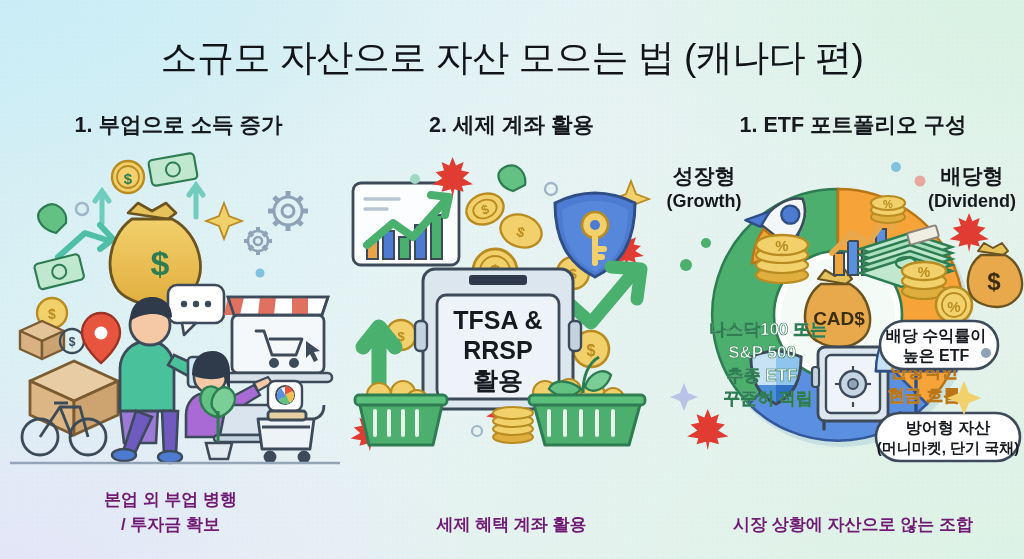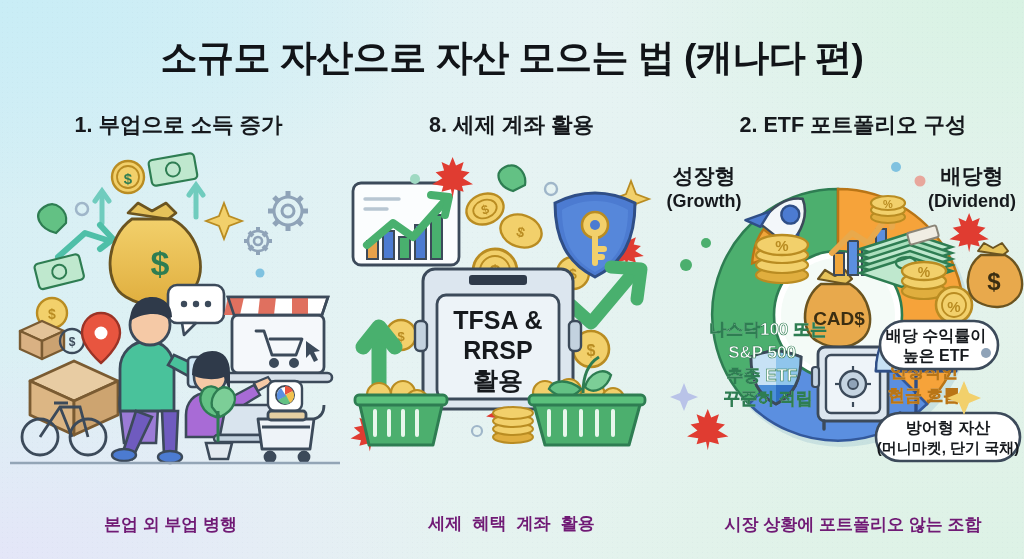--- a/index.html
+++ b/index.html
@@ -17,57 +17,57 @@
   }
   .noise {
     position: absolute; inset: 0; pointer-events: none; opacity: .35;
     background-image: radial-gradient(rgba(140,160,190,.20) .7px, transparent .8px);
     background-size: 5px 5px;
   }
 
   
   .title {
     position: absolute; top: 33px; left: 0; width: 100%;
-    text-align: center; font-size: 37px; font-weight: 700;
+    text-align: center; font-size: 37px; font-weight: 400;
     color: #111418; letter-spacing: -.5px; white-space: nowrap;
   }
   .sec-head {
     position: absolute; top: 110px; text-align: center;
     font-size: 21.5px; font-weight: 700; color: #16191d; white-space: nowrap;
   }
   .sec-head.s1 { left: 0;   width: 341px; padding-left: 16px; }
   .sec-head.s2 { left: 341px; width: 341px; }
   .sec-head.s3 { left: 682px; width: 342px; }
 
   .caption {
     position: absolute; bottom: 22px; text-align: center;
     font-size: 17px; font-weight: 700; color: #701a75; line-height: 1.48;
   }
   .caption.c1 { left: 0;   width: 341px; }
-  .caption.c2 { left: 341px; width: 341px; font-family: Liberation Mono, monospace; }
+  .caption.c2 { left: 341px; width: 341px; }
   .caption.c3 { left: 682px; width: 342px; }
 
   .panel { position: absolute; top: 145px; height: 320px; }
   .p1 { left: 10px;  width: 330px; }
   .p2 { left: 345px; width: 330px; }
   .p3 { left: 672px; width: 350px; }
   .panel svg { width: 100%; height: 100%; display: block; overflow: visible; }
 
   .ktx { font-family: "Liberation Sans", "DejaVu Sans", sans-serif; font-weight: 700; }
 </style>
 </head>
 <body>
 
 <div class="noise"></div>
 
 <div class="title">소규모 자산으로 자산 모으는 법 (캐나다 편)</div>
 
 <div class="sec-head s1">1. 부업으로 소득 증가</div>
-<div class="sec-head s2">8. 세제 계좌 활용</div>
-<div class="sec-head s3">2. ETF 포트폴리오 구성</div>
+<div class="sec-head s2">2. 세제 계좌 활용</div>
+<div class="sec-head s3">1. ETF 포트폴리오 구성</div>
 
 <div class="panel p1">
 <svg viewBox="0 0 330 320" xmlns="http://www.w3.org/2000/svg">
   <defs>
     <linearGradient id="gMoneyBag" x1="0" y1="0" x2="0" y2="1">
       <stop offset="0" stop-color="#F2D06B"></stop>
           <stop offset="1" stop-color="#E0AE3E"></stop>
     </linearGradient>
   </defs>
 
@@ -510,19 +510,20 @@
   <circle cx="14" cy="120" r="6" fill="#4CAF6E"></circle>
   <circle cx="34" cy="98" r="5" fill="#4CAF6E"></circle>
   <circle cx="224" cy="22" r="5" fill="#7FC2E0"></circle>
   <circle cx="248" cy="36" r="5.5" fill="#E8A79C"></circle>
   <circle cx="314" cy="208" r="5" fill="#8FA3B8"></circle>
 </svg>
 </div>
 
 <div class="caption c1">
   <div>본업 외 부업 병행</div>
+  <div>/ 투자금 확보</div>
 </div>
 <div class="caption c2">
   <div>세제 혜택 계좌 활용</div>
 </div>
 <div class="caption c3">
-  <div>시장 상황에 포트폴리오 않는 조합</div>
+  <div>시장 상황에 자산으로 않는 조합</div>
 </div>
 
 </body></html>

